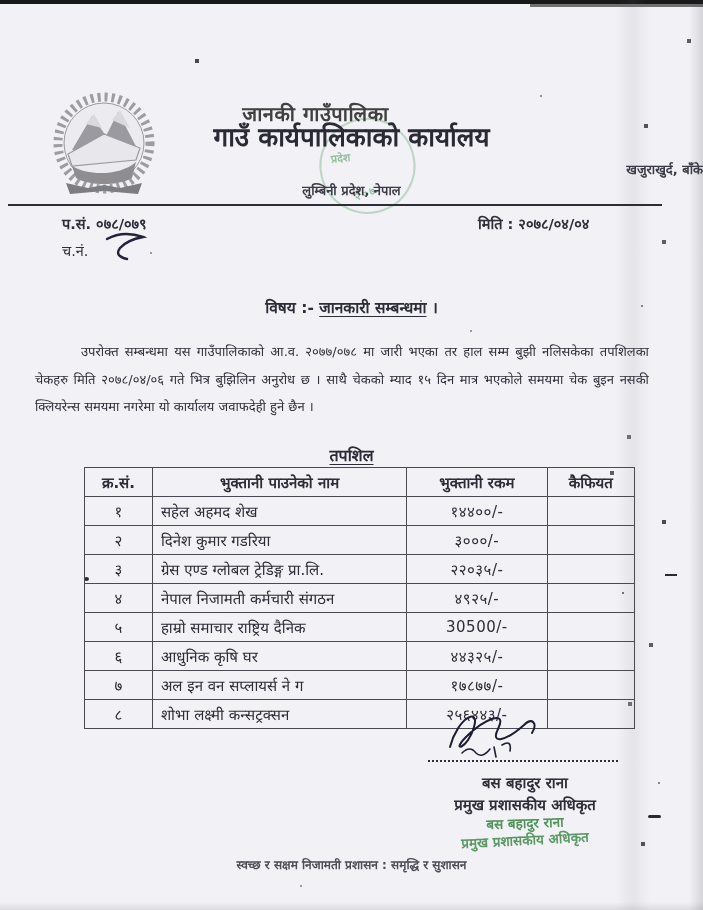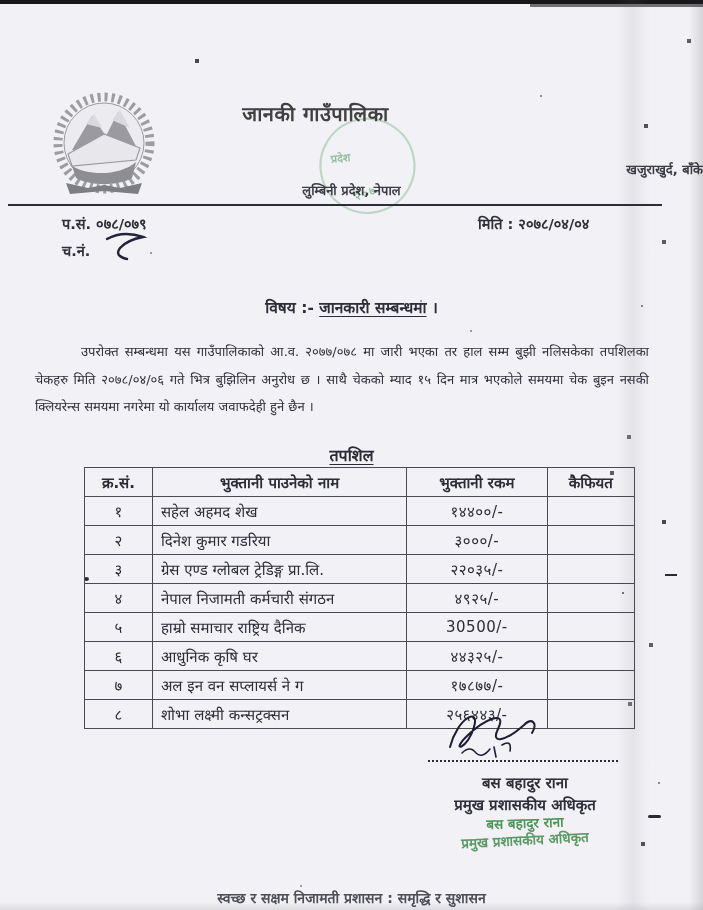--- a/index.html
+++ b/index.html
@@ -48,21 +48,21 @@
   .hdr-stamp .ring{position:absolute;left:8px;top:0;width:92px;height:92px;border-radius:50%;
     border:2px solid rgba(70,150,85,.55);}
   .hdr-stamp .st-txt{position:absolute;color:#4d9459;font-size:11px;font-weight:600;}
   .st-a{left:22px;top:26px;transform:rotate(8deg);}
   .st-b{left:36px;top:66px;font-size:14px;letter-spacing:2px;transform:rotate(-6deg);}
 
   .rule{position:absolute;left:8px;top:204px;width:654px;height:2px;background:#2d2d35;}
 
   .ref-no{position:absolute;left:62px;top:213px;font-size:14.5px;font-weight:600;color:#2f2f3a;}
   .date{position:absolute;left:478px;top:213px;font-size:14.5px;font-weight:600;color:#2f2f3a;}
-  .chn{position:absolute;left:62px;top:240px;font-size:14.5px;font-weight:700;color:#2f2f3a;}
+  .chn{position:absolute;left:62px;top:240px;font-size:14.5px;font-weight:400;color:#2f2f3a;}
   .chn-hand{position:absolute;left:103px;top:228px;width:44px;height:36px;}
 
   .subject{position:absolute;left:0;top:296px;width:703px;text-align:center;
     font-size:15.5px;font-weight:600;color:#2e2e38;}
   .subject .u{text-decoration:underline;text-underline-offset:3px;}
 
   .body-par{position:absolute;left:35px;top:338px;width:614px;
     font-size:13px;line-height:27.5px;text-align:justify;color:#2f2f3a;font-weight:500;}
   .body-par .indent{display:inline-block;width:46px;}
 
@@ -84,22 +84,22 @@
   .dotline{position:absolute;left:428px;top:760px;width:190px;border-bottom:2.5px dotted #2e2e38;}
   .sig-name{position:absolute;left:390px;top:772px;width:270px;text-align:center;
     font-size:15px;font-weight:600;color:#2e2e38;}
   .sig-desig{position:absolute;left:370px;top:794px;width:310px;text-align:center;
     font-size:15px;font-weight:600;color:#2e2e38;}
   .stamp-name{position:absolute;left:400px;top:814px;width:250px;text-align:center;
     font-size:13.5px;font-weight:700;color:#3f8a4c;transform:rotate(-2deg);opacity:.9;}
   .stamp-desig{position:absolute;left:390px;top:831px;width:270px;text-align:center;
     font-size:13.5px;font-weight:700;color:#3f8a4c;transform:rotate(-3deg);opacity:.85;}
 
-  .footer{position:absolute;left:0;top:888px;width:703px;text-align:center;
-    font-size:14px;color:#4e4e58;font-weight:600;}
+  .footer{position:absolute;left:0;top:856px;width:703px;text-align:center;
+    font-size:12px;color:#4e4e58;font-weight:600;}
 </style>
 </head>
 <body>
 
 <div id="scan">
 
   <div class="edge-top"></div>
   <div class="edge-top2"></div>
   <div class="crease"></div>
   <div class="edge-right"></div>
@@ -120,20 +120,21 @@
     <path d="M18 95 L40 100 L56 97 L72 100 L94 95 L90 106 L56 103 L22 106 Z" fill="#7d7d84"></path>
   </svg>
 
   <div class="hdr-stamp">
     <div class="ring"></div>
     <div class="st-txt st-a">प्रदेश</div>
     <div class="st-txt st-b">२०७</div>
   </div>
 
   <div class="h-muni">जानकी गाउँपालिका</div>
+  <div class="h-office">गाउँ कार्यपालिकाको कार्यालय</div>
   <div class="h-addr1">खजुराखुर्द, बाँके</div>
   <div class="h-addr2">लुम्बिनी प्रदेश, नेपाल</div>
 
   <div class="rule"></div>
 
   <div class="ref-no">प.सं. ०७८/०७९</div>
   <div class="date">मिति : २०७८/०४/०४</div>
   <div class="chn">च.नं.</div>
   <svg class="chn-hand" viewBox="0 0 44 36">
     <path d="M4 11 Q20 2 40 9 Q24 12 17 20 Q11 28 24 31" fill="none" stroke="#23233a" stroke-width="2.4" stroke-linecap="round"></path>

